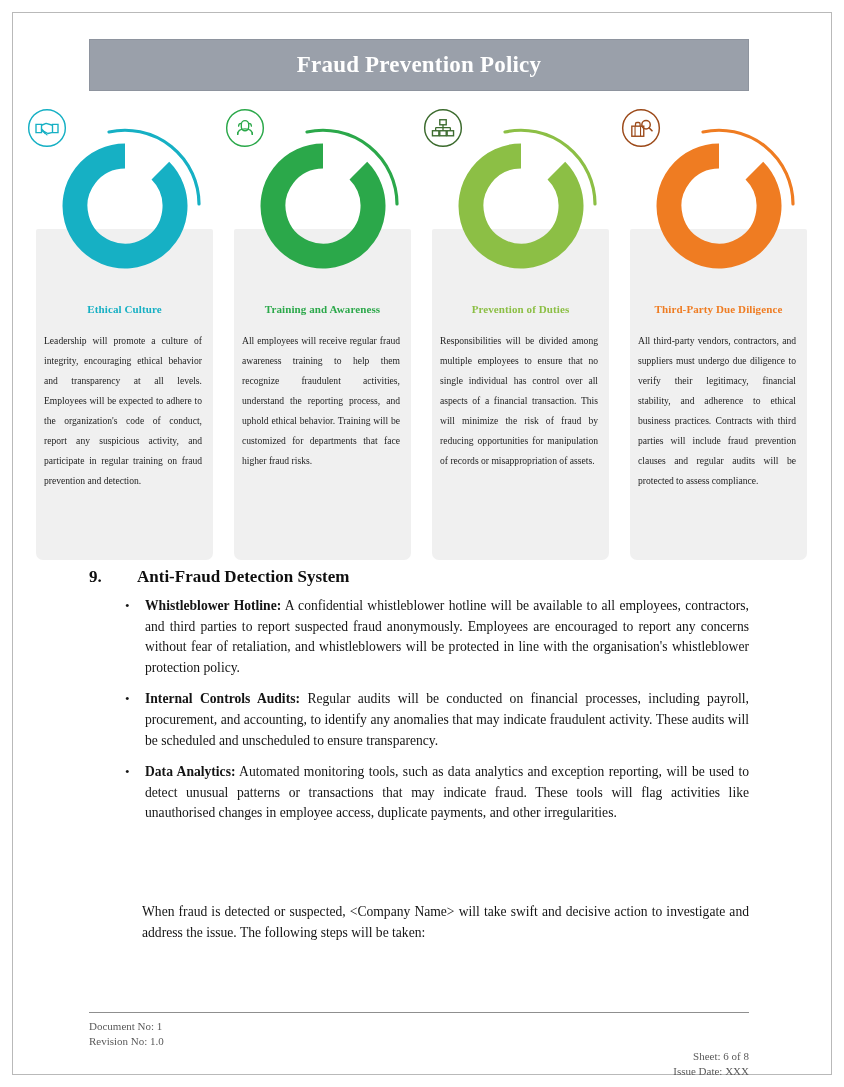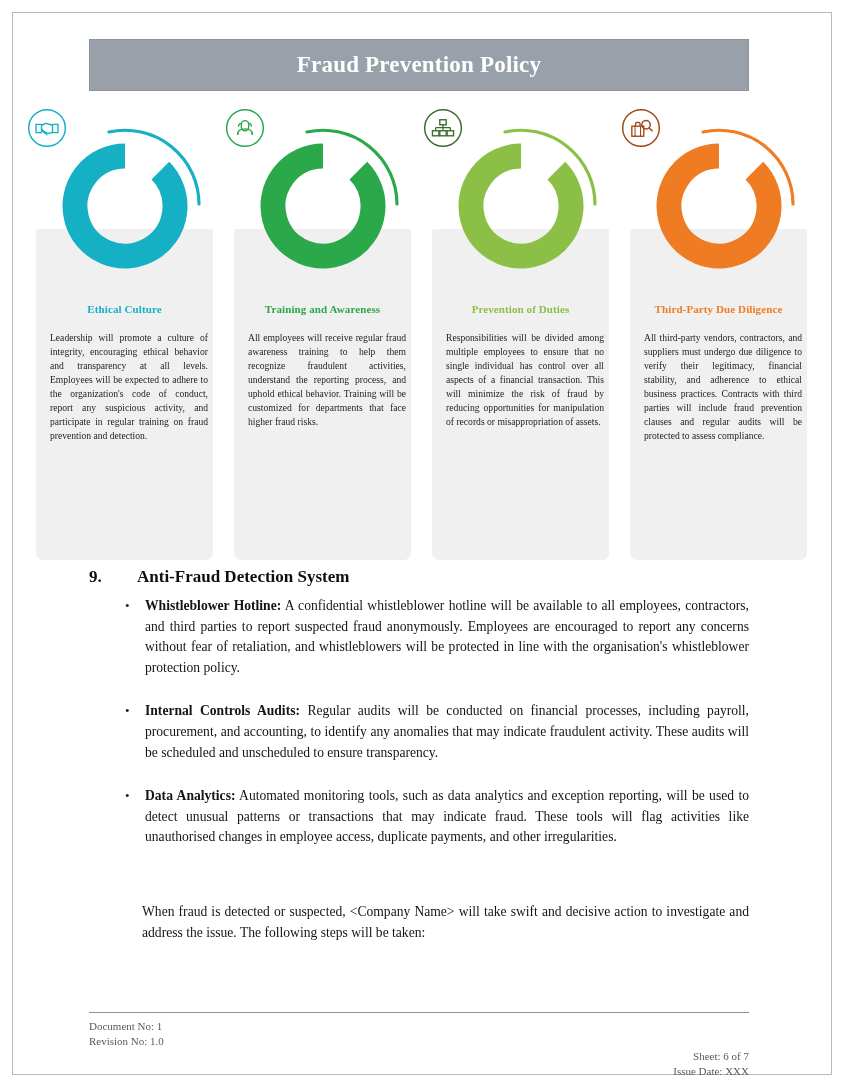--- a/index.html
+++ b/index.html
@@ -104,26 +104,26 @@
     top: 175px;
     width: 165px;
     text-align: center;
     font-family: "Liberation Serif", serif;
     font-weight: bold;
     font-size: 11px;
     letter-spacing: 0.1px;
   }
   .card-body {
     position: absolute;
-    left: 14px;
+    left: 8px;
     top: 203px;
     width: 158px;
     font-family: "Liberation Serif", serif;
     font-size: 9.6px;
-    line-height: 14px;
+    line-height: 20px;
     color: #1d1d1d;
     text-align: justify;
     text-justify: inter-word;
   }
 
   
   .section {
     position: absolute;
     left: 89px;
     width: 660px;
@@ -143,21 +143,21 @@
   .section-title { flex: 1; }
 
   .bullets {
     margin: 0;
     padding: 0;
     list-style: none;
   }
   .bullet {
     position: relative;
     padding-left: 56px;
-    margin-top: 23px;
+    margin-top: 11px;
     font-family: "Liberation Serif", serif;
     font-size: 13.6px;
     line-height: 20.6px;
     text-align: justify;
     text-justify: inter-word;
     color: #141414;
   }
   .bullet:first-child { margin-top: 9px; }
   .bullet::before {
     content: "\2022";
@@ -325,18 +325,18 @@
   </div>
 
   <div class="footer">
     <div class="footer-rule"></div>
     <div class="footer-grid">
       <div class="footer-col-left">
         <div>Document No: 1</div>
         <div>Revision No: 1.0</div>
       </div>
       <div class="footer-col-right">
-        <div>Sheet: 6 of 7</div>
+        <div>Sheet: 6 of 8</div>
         <div>Issue Date: XXX</div>
       </div>
     </div>
   </div>
 </div>
 
 </body></html>

